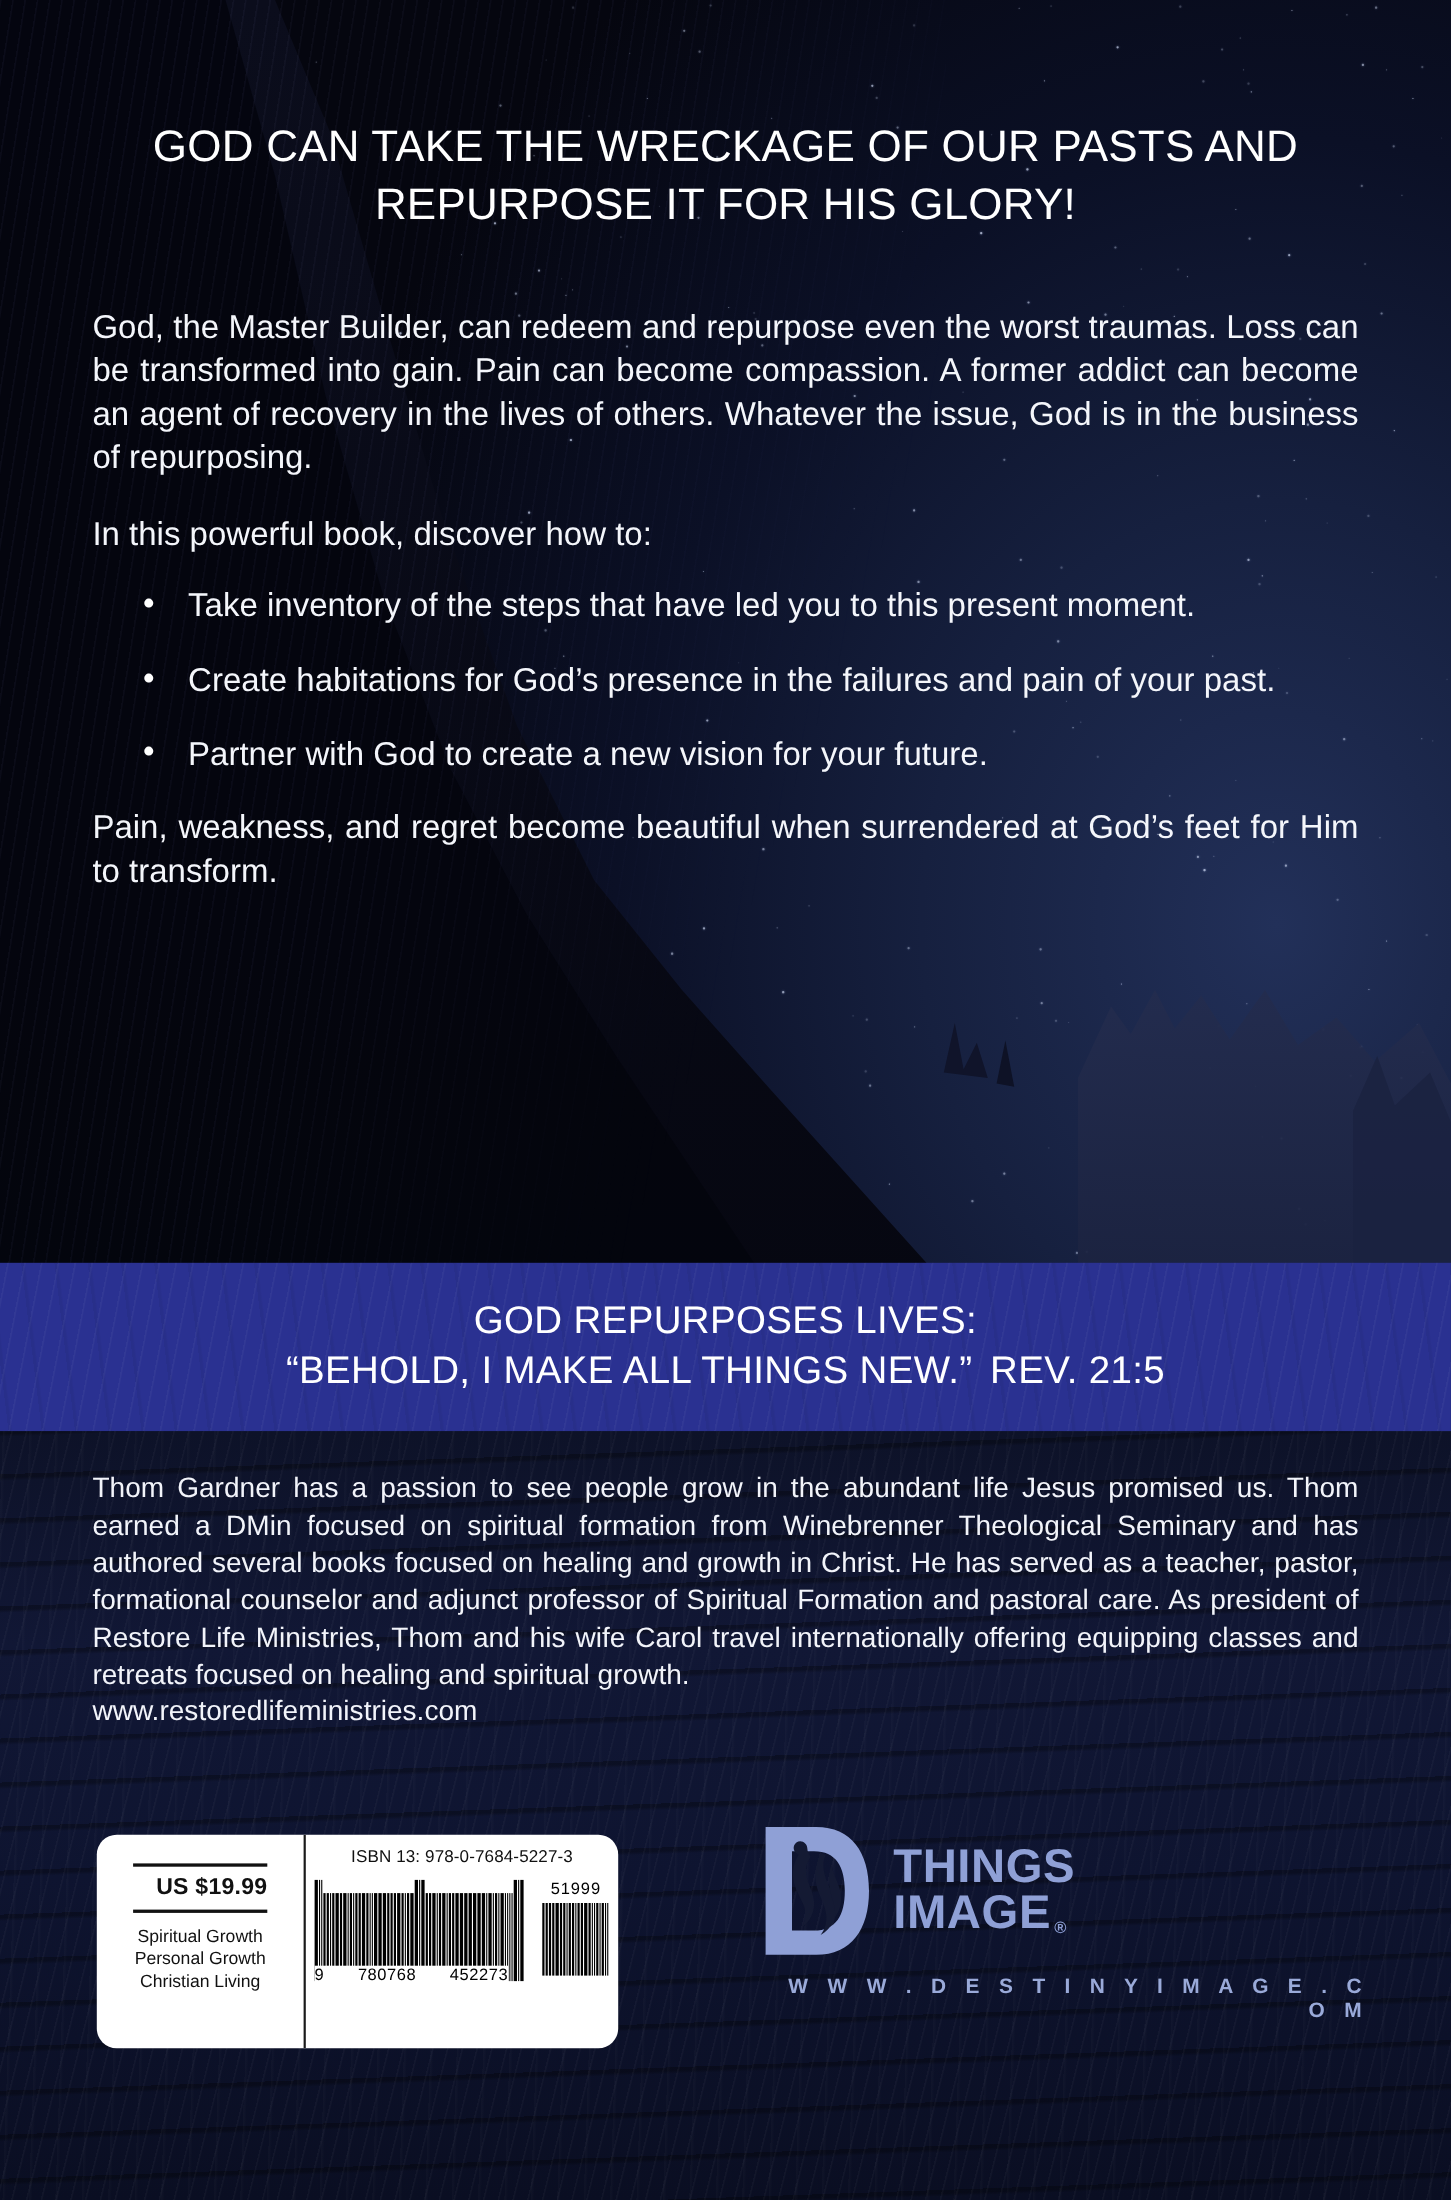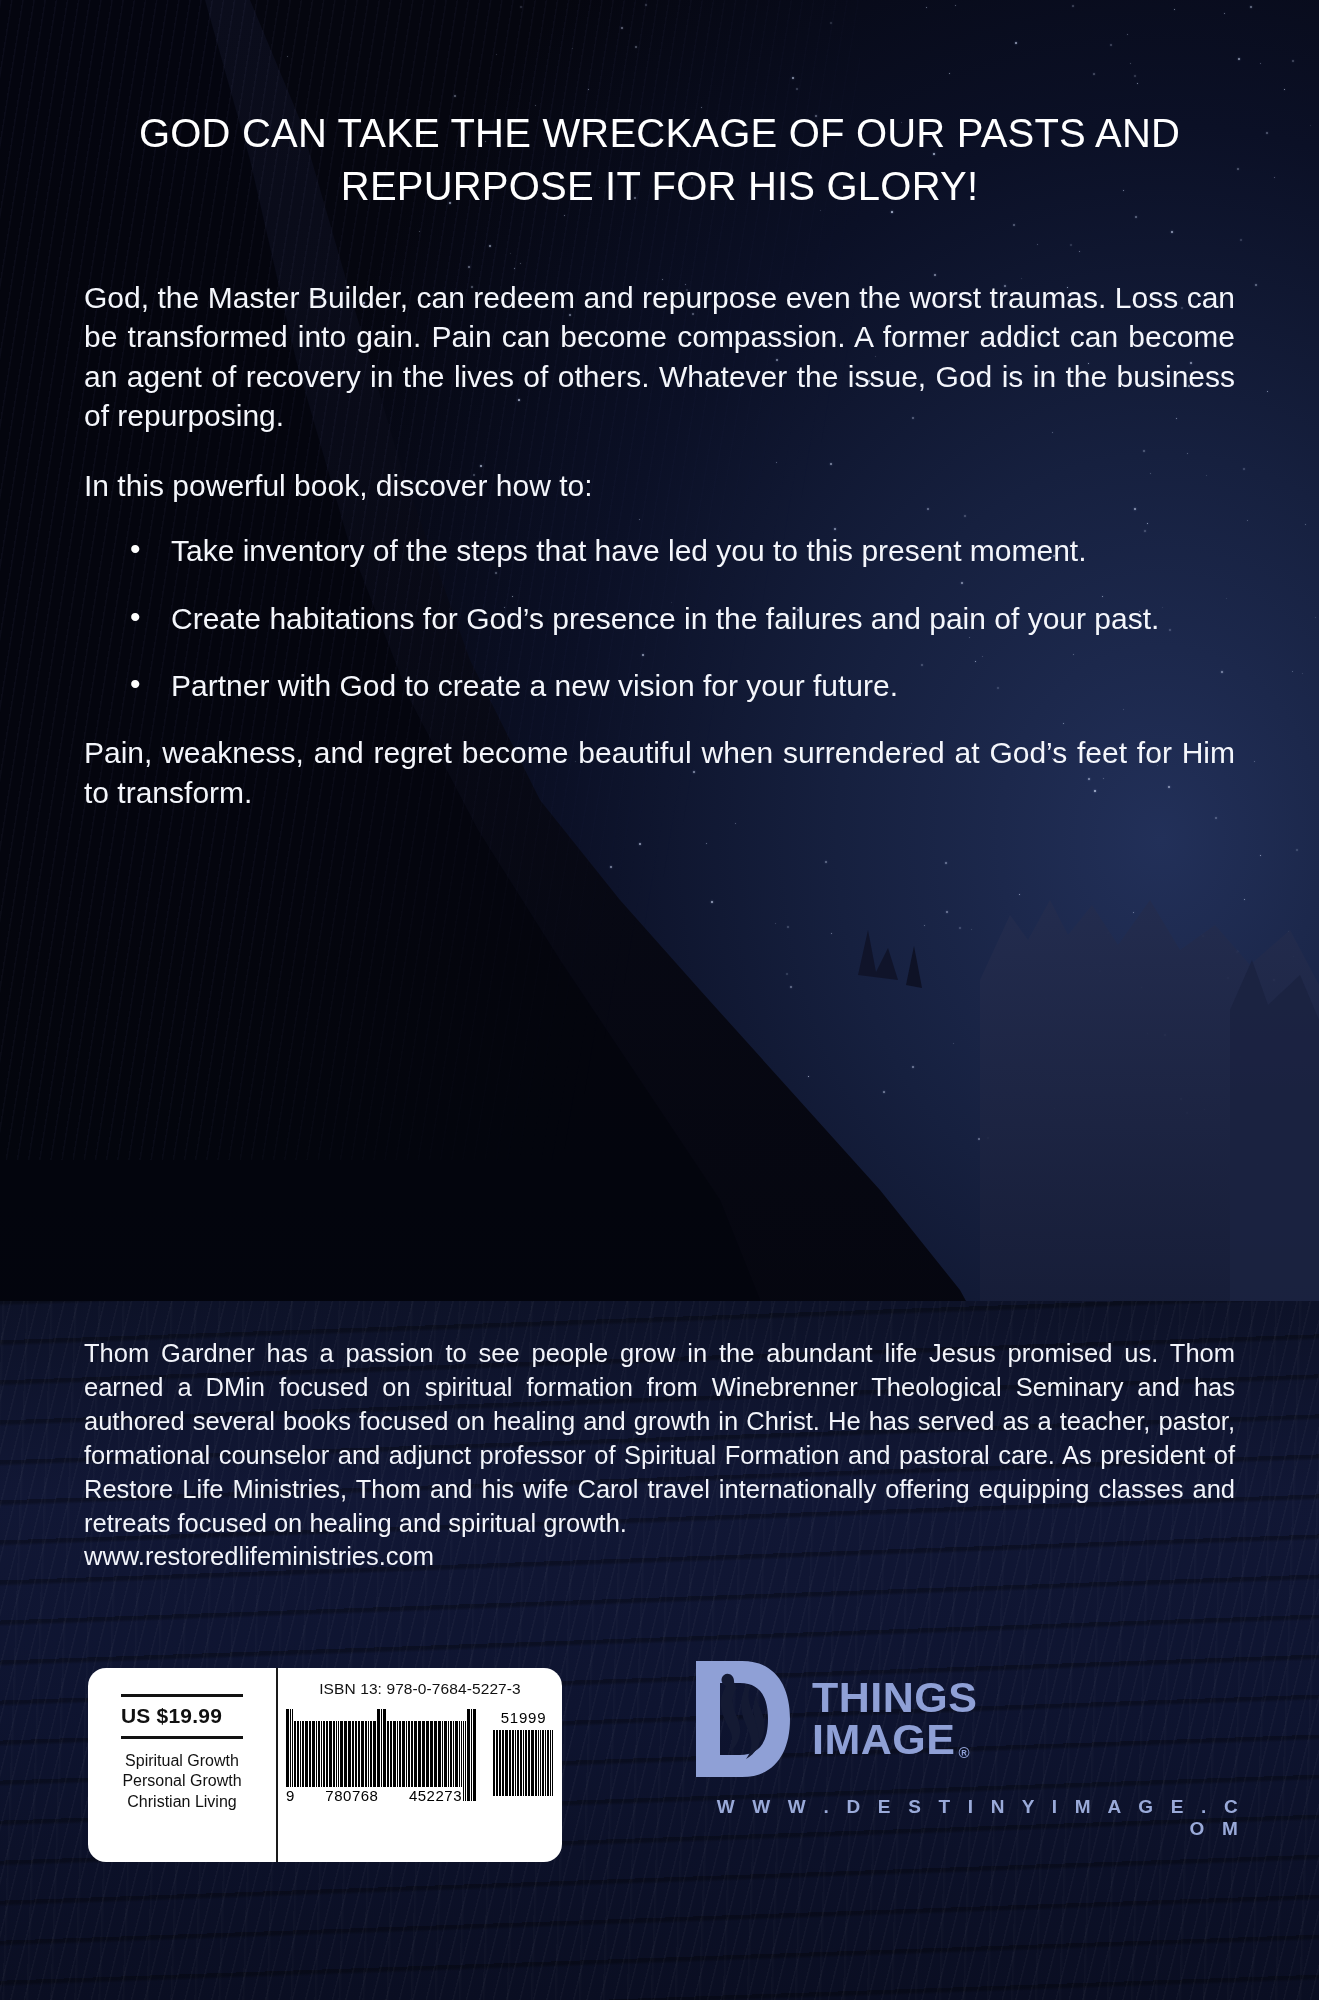--- a/index.html
+++ b/index.html
@@ -207,21 +207,21 @@
     box-sizing: border-box;
   }
   .price-value {
     font-size: 21px;
     font-weight: bold;
     color: #111;
     border-top: 3px solid #111;
     border-bottom: 3px solid #111;
     padding: 7px 0 8px 0;
     width: 122px;
-    text-align: left;
+    text-align: right;
     letter-spacing: .2px;
   }
   .price-cats {
     margin-top: 12px;
     font-size: 16px;
     line-height: 1.28;
     color: #111;
     text-align: center;
   }
   .barcode-cell {
@@ -624,20 +624,27 @@
 
       <ul class="points">
         <li>Take inventory of the steps that have led you to this present moment.</li>
         <li>Create habitations for God’s presence in the failures and pain of your past.</li>
         <li>Partner with God to create a new vision for your future.</li>
       </ul>
 
       <p class="para">Pain, weakness, and regret become beautiful when surrendered at God’s feet for Him to transform.</p>
     </div>
 
+    <div class="banner">
+      <div class="banner-tex"></div>
+      <div class="banner-text">
+        <div>GOD REPURPOSES LIVES:</div>
+        <div class="l2"><span>“BEHOLD, I MAKE ALL THINGS NEW.”</span><span class="ref">REV. 21:5</span></div>
+      </div>
+    </div>
 
     <div class="bio">
       <p>Thom Gardner has a passion to see people grow in the abundant life Jesus promised us. Thom earned a DMin focused on spiritual formation from Winebrenner Theological Seminary and has authored several books focused on healing and growth in Christ. He has served as a teacher, pastor, formational counselor and adjunct professor of Spiritual Formation and pastoral care. As president of Restore Life Ministries, Thom and his wife Carol travel internationally offering equipping classes and retreats focused on healing and spiritual growth.</p>
       <p class="site">www.restoredlifeministries.com</p>
     </div>
 
     <div class="price-barcode">
       <div class="price-cell">
         <div class="price-value">US $19.99</div>
         <div class="price-cats">

